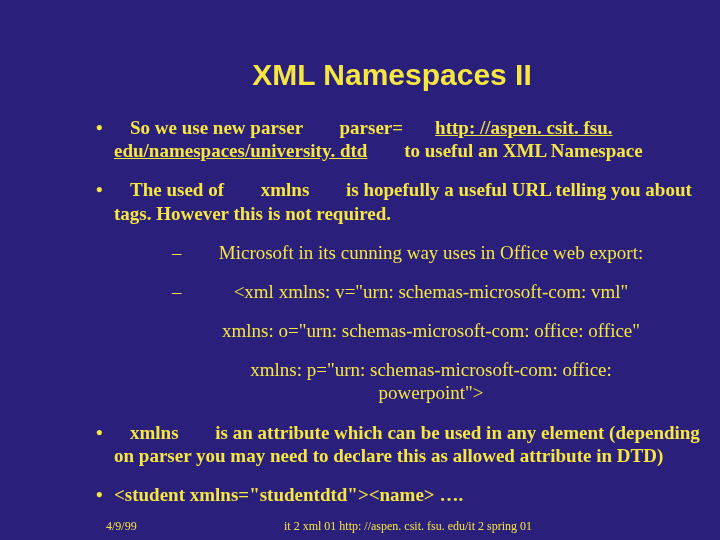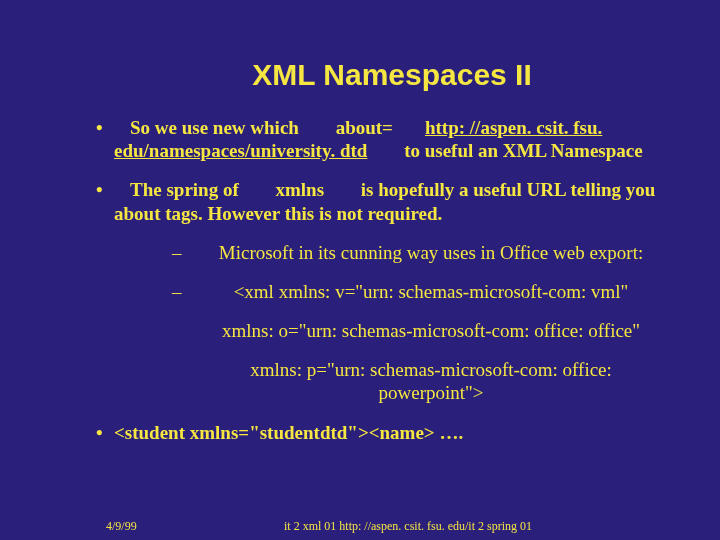--- a/index.html
+++ b/index.html
@@ -70,32 +70,35 @@
   .footer-right { position: absolute; right: 14px; bottom: 0; }
   .cont { display: block; padding-left: 0; }
 </style>
 </head>
 <body>
 
 <div class="title">XML Namespaces II</div>
 
 <ul class="top">
   <li>
-    <span>So we use new which </span><span>about=</span><span class="link">http: //aspen. csit. fsu. edu/namespaces/university. dtd</span><span> to useful an XML Namespace</span>
+    <span>So we use new parser </span><span>parser=</span><span class="link">http: //aspen. csit. fsu. edu/namespaces/university. dtd</span><span> to useful an XML Namespace</span>
   </li>
   <li>
-    <span>The spring of </span><span>xmlns</span><span> is hopefully a useful URL telling you about tags. However this is not required.</span>
+    <span>The used of </span><span>xmlns</span><span> is hopefully a useful URL telling you about tags. However this is not required.</span>
     <ul class="sub">
       <li>Microsoft in its cunning way uses in Office web export:</li>
       <li>
         <span>&lt;xml xmlns: v="urn: schemas-microsoft-com: vml"</span>
         <span class="cont">xmlns: o="urn: schemas-microsoft-com: office: office"</span>
         <span class="cont">xmlns: p="urn: schemas-microsoft-com: office: powerpoint"&gt;</span>
       </li>
     </ul>
+  </li>
+  <li>
+    <span>xmlns</span><span> is an attribute which can be used in any element (depending on parser you may need to declare this as allowed attribute in DTD)</span>
   </li>
   <li>&lt;student xmlns="studentdtd"&gt;&lt;name&gt; ….</li>
 </ul>
 
 <div class="footer">
   <span class="footer-left">4/9/99</span>
   <span class="footer-center">it 2 xml 01  http: //aspen. csit. fsu. edu/it 2 spring 01</span>
   <span class="footer-right">32</span>
 </div>
 

